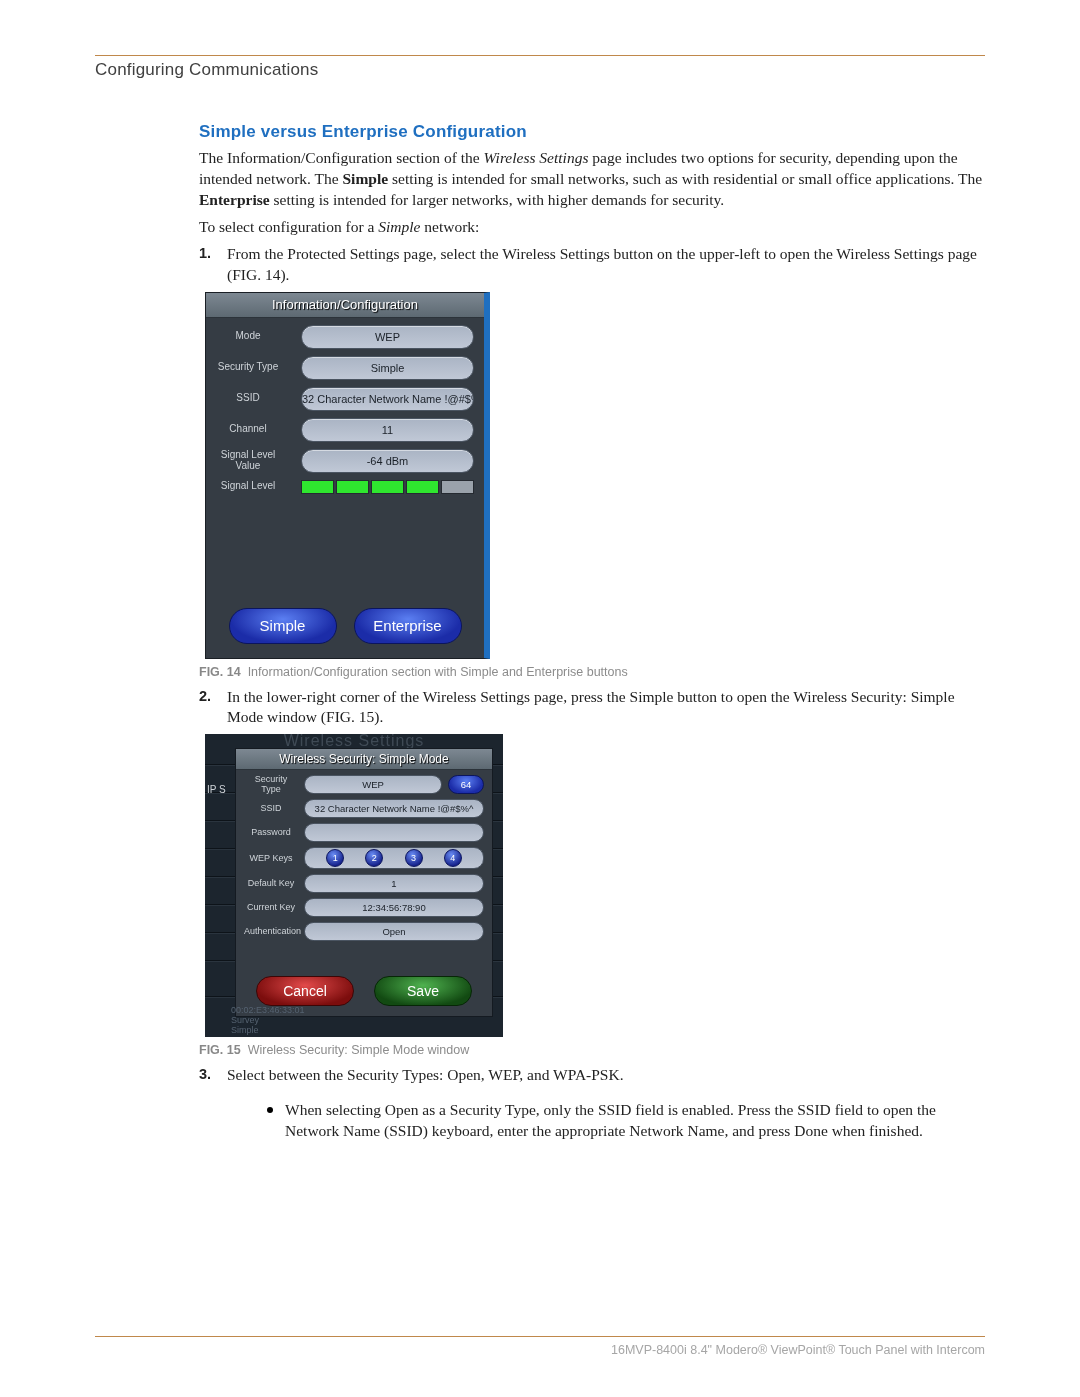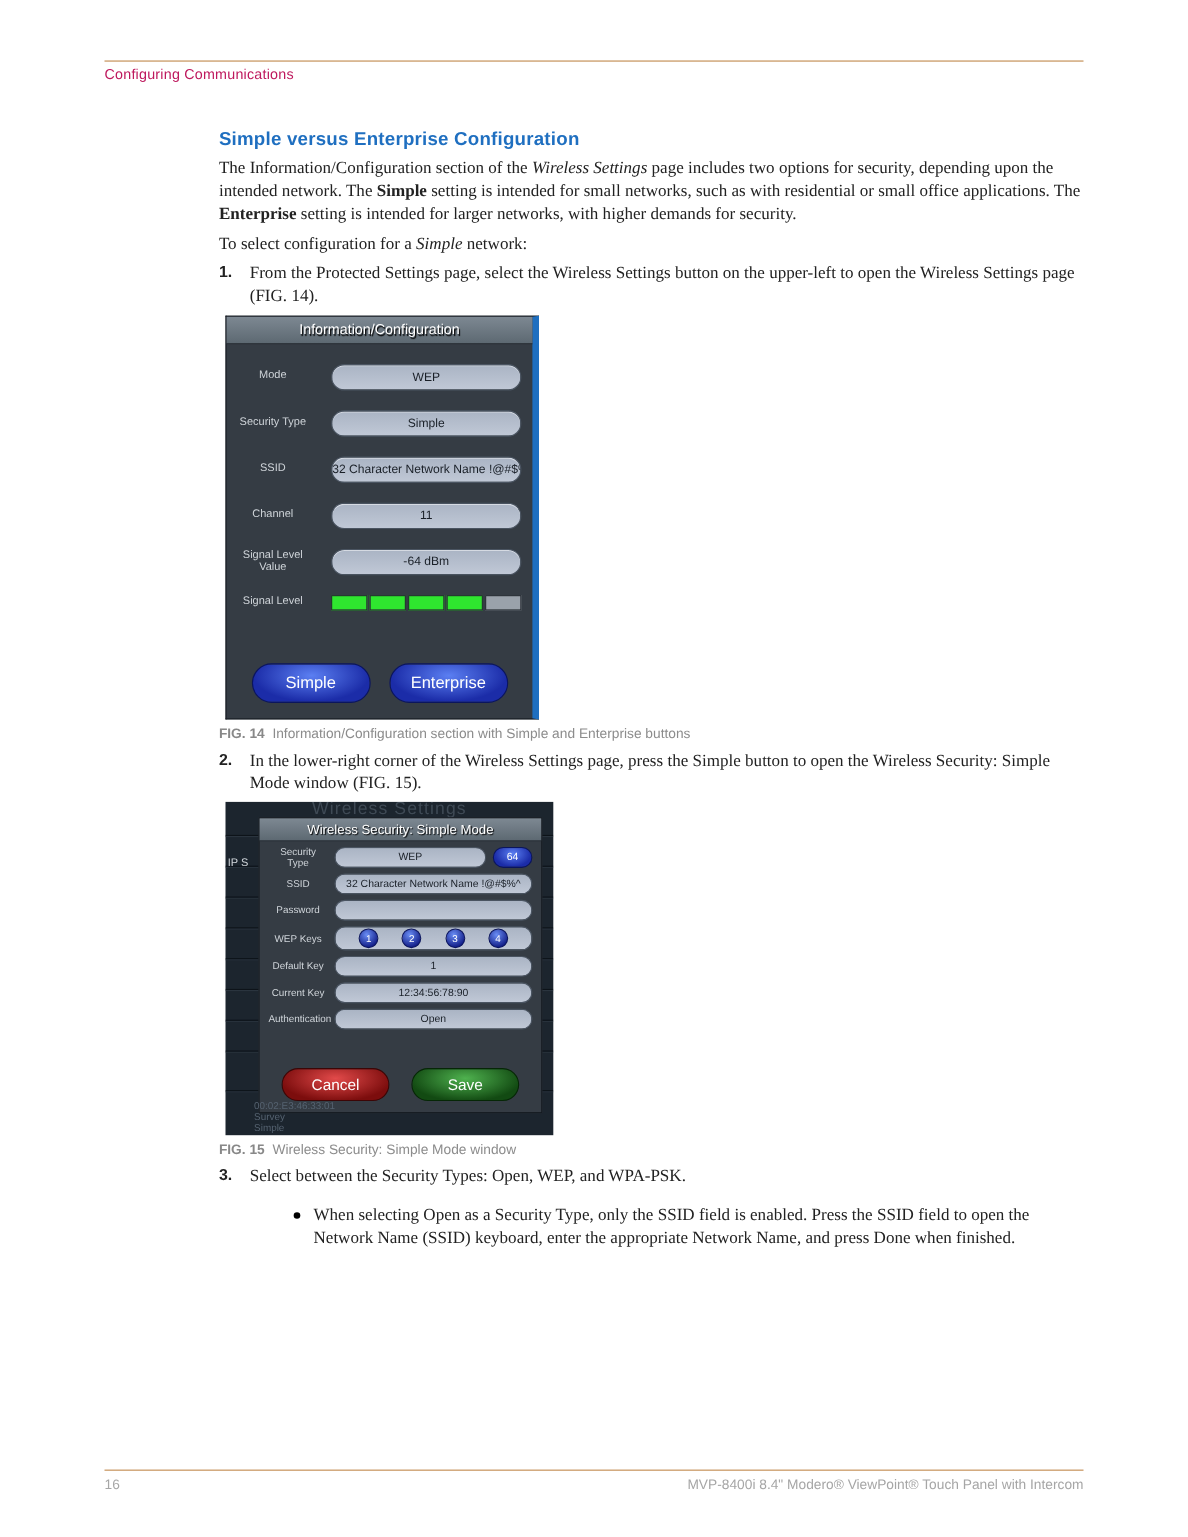--- a/index.html
+++ b/index.html
@@ -19,22 +19,22 @@
     left: 95px;
     top: 55px;
     width: 890px;
   }
   .rule {
     border-top: 1px solid #c0884b;
     margin: 0 0 4px 0;
   }
   .header-text {
     font-family: "Helvetica Neue", Arial, sans-serif;
-    font-size: 13px;
-    color: #be185d;
+    font-size: 17px;
+    color: #404040;
     letter-spacing: .2px;
     margin-bottom: 42px;
   }
   .section-title {
     font-family: "Helvetica Neue", Arial, sans-serif;
     font-weight: 700;
     color: #1f6fc0;
     font-size: 17px;
     margin: 0 0 6px 104px;
     letter-spacing: .2px;
@@ -110,21 +110,21 @@
     border-bottom: 1px solid #2c333a;
     text-align: center;
     color: #fff;
     font-size: 13px;
     line-height: 24px;
     text-shadow: 1px 1px 1px #000;
   }
   .panel14 .row {
     display: flex;
     align-items: center;
-    padding: 18px 10px 0 10px;
+    padding: 7px 10px 0 10px;
     gap: 21px;
   }
   .panel14 .lbl {
     width: 64px;
     text-align: center;
     color: #cfd4d9;
     font-size: 10px;
     line-height: 1.05;
   }
   .panel14 .pill {
@@ -306,21 +306,21 @@
 
   
   .page-footer {
     position: absolute;
     left: 95px; bottom: 40px;
     width: 890px;
   }
   .page-footer .rule { margin-bottom: 6px; }
   .page-footer .row {
     display: flex;
-    justify-content: space-between;
+    justify-content: flex-end;
     font-family: "Helvetica Neue", Arial, sans-serif;
     font-size: 12.5px;
     color: #a6a6a6;
   }
 </style>
 </head>
 <body>
 
 <div class="page">
   <div class="rule"></div>

